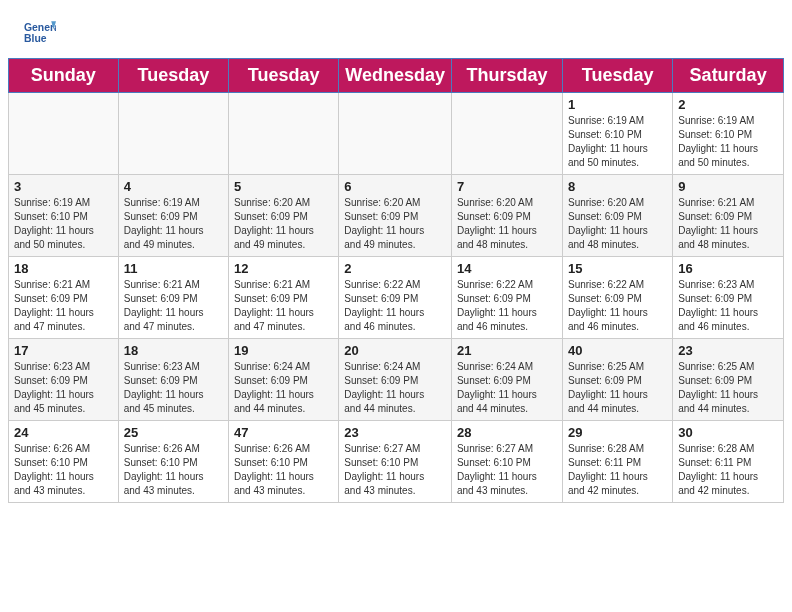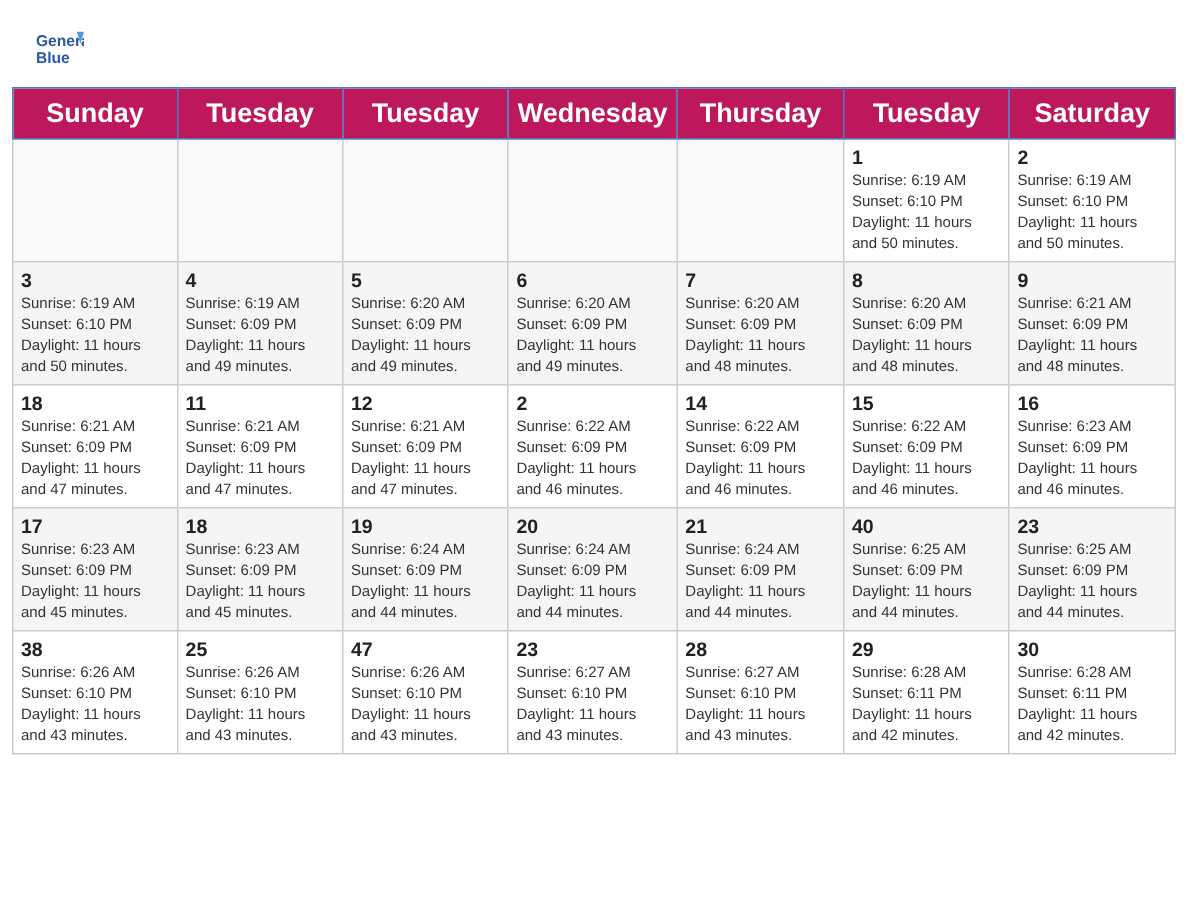--- a/index.html
+++ b/index.html
@@ -225,21 +225,21 @@
           <td>
             <span class="day-num">23</span>
             <div class="day-info" style="white-space: pre-line;">Sunrise: 6:25 AM
 Sunset: 6:09 PM
 Daylight: 11 hours
 and 44 minutes.</div>
           </td>
         </tr>
         <tr>
           <td>
-            <span class="day-num">38</span>
+            <span class="day-num">24</span>
             <div class="day-info" style="white-space: pre-line;">Sunrise: 6:26 AM
 Sunset: 6:10 PM
 Daylight: 11 hours
 and 43 minutes.</div>
           </td>
           <td>
             <span class="day-num">25</span>
             <div class="day-info" style="white-space: pre-line;">Sunrise: 6:26 AM
 Sunset: 6:10 PM
 Daylight: 11 hours

